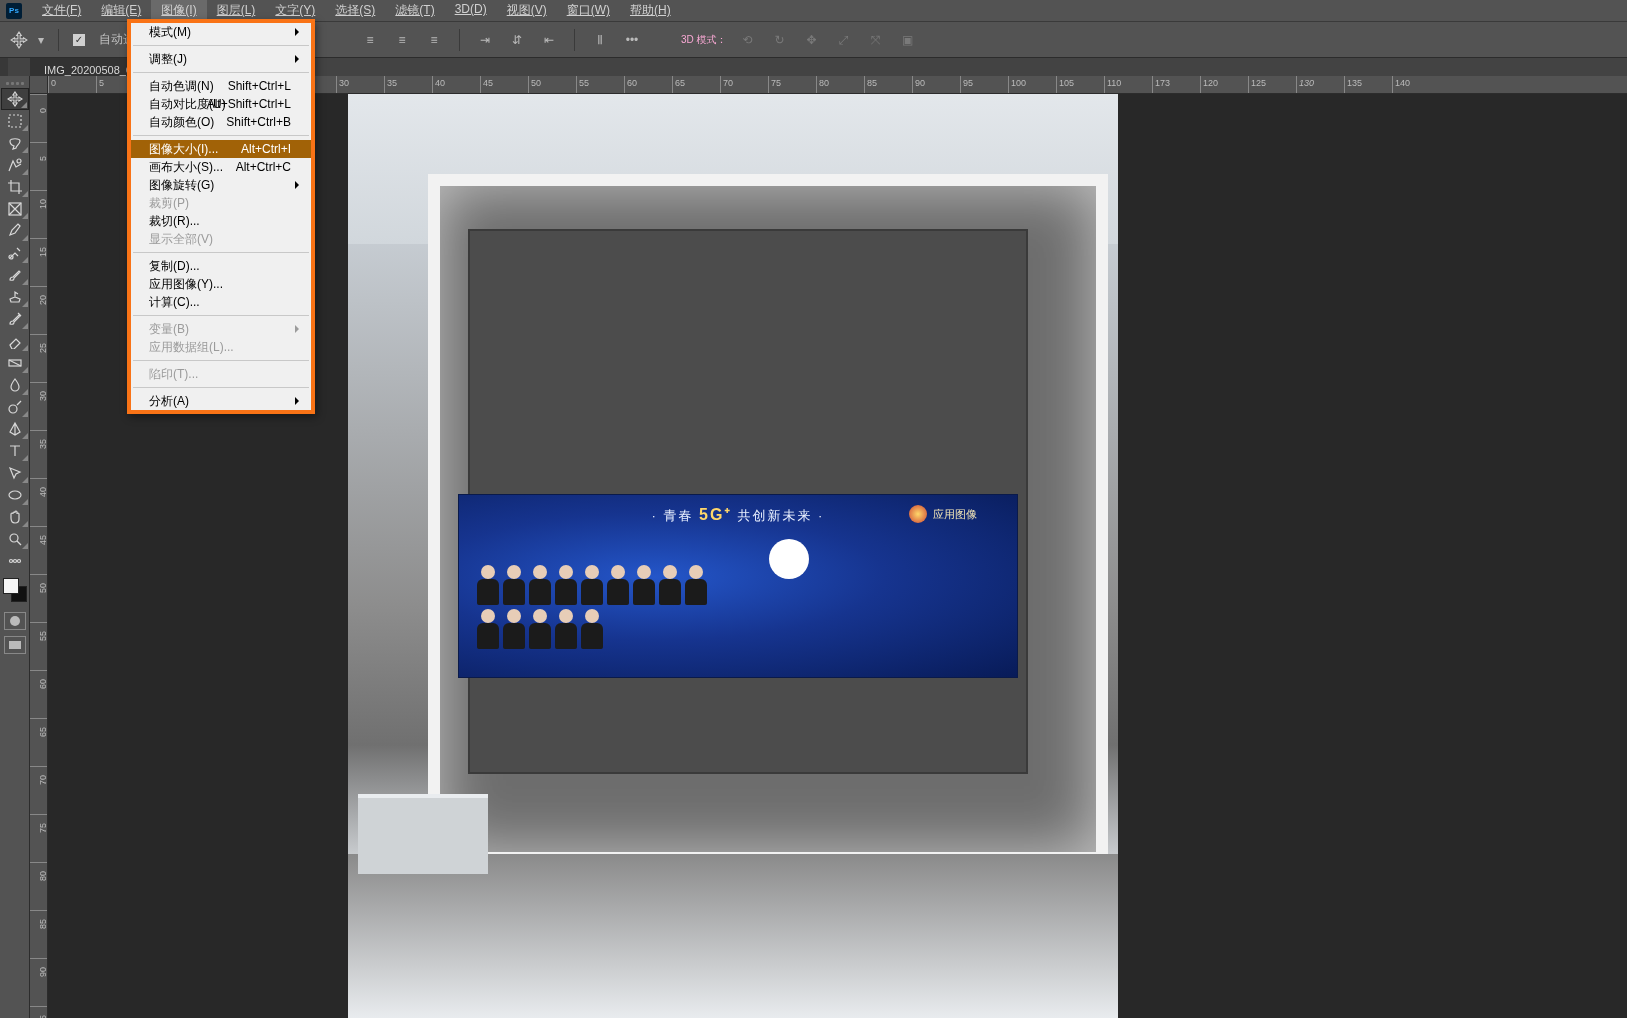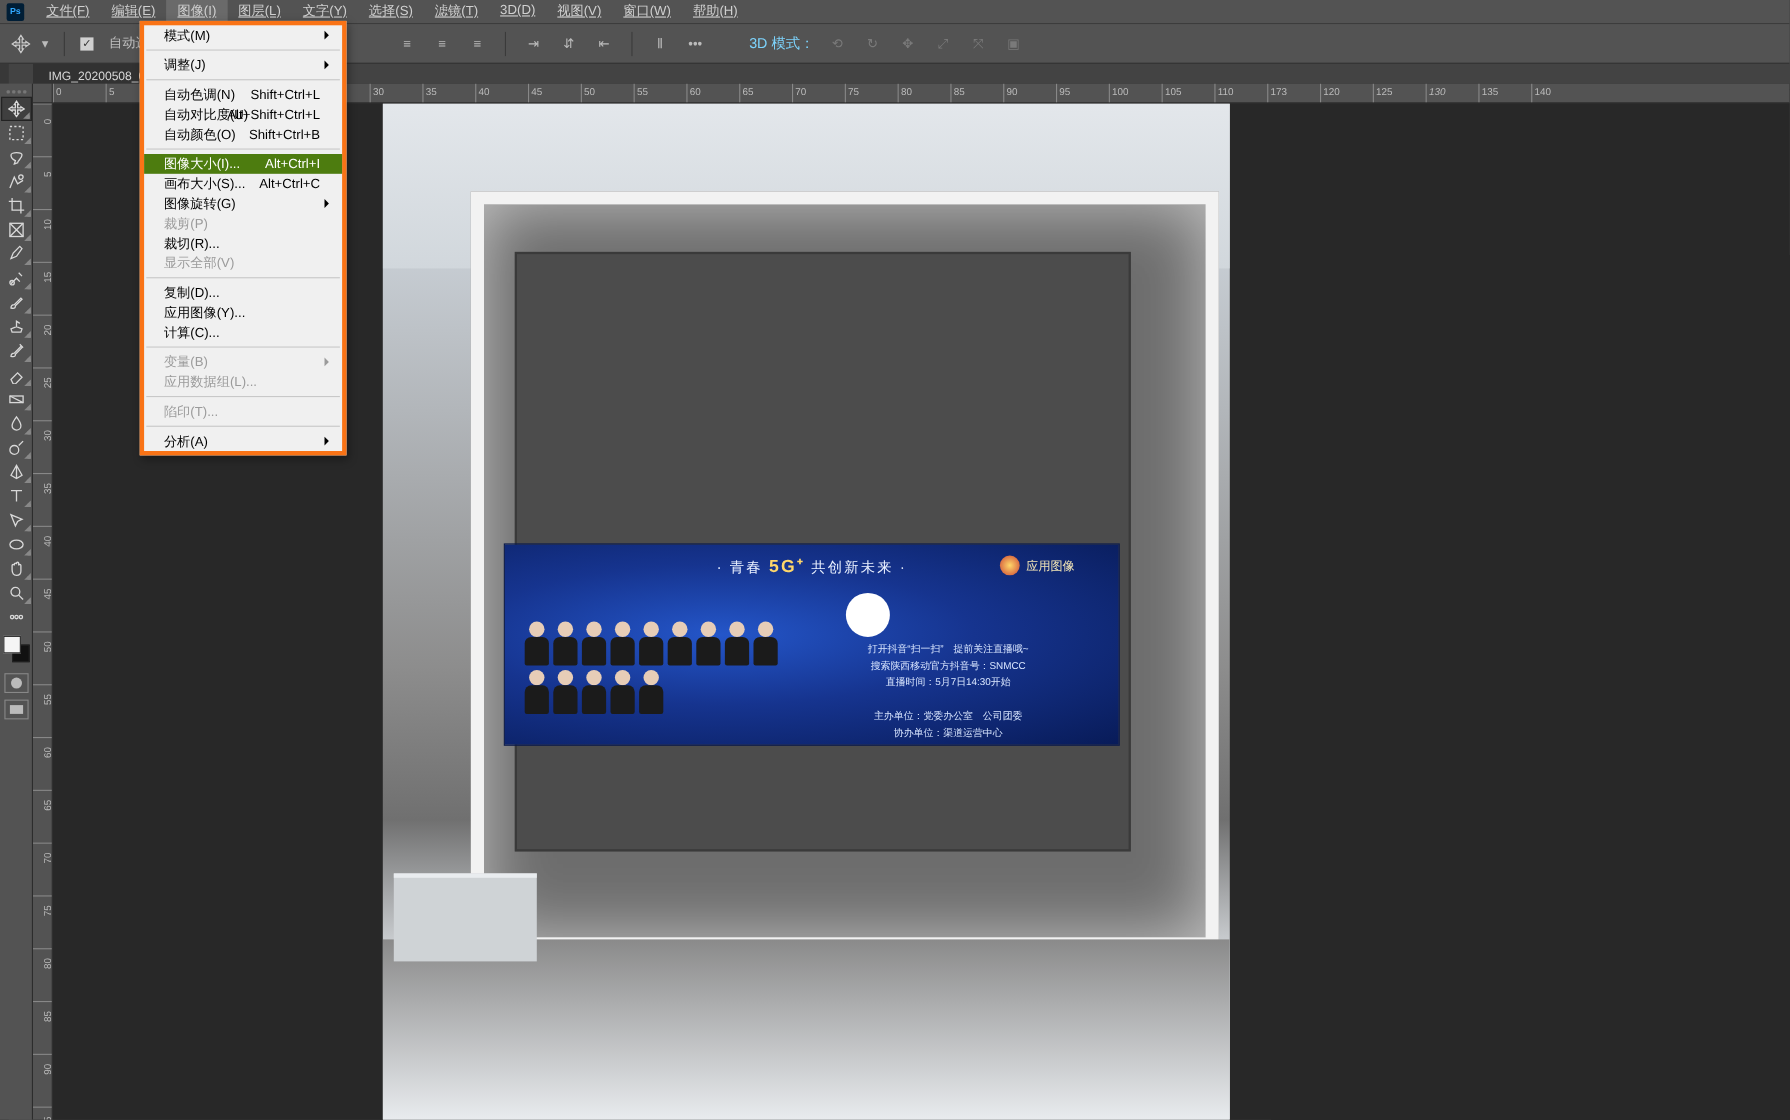--- a/index.html
+++ b/index.html
@@ -50,21 +50,21 @@
 }
 .optionsbar .tool-icon {
   width: 18px; height: 18px;
   display: flex; align-items: center; justify-content: center;
 }
 .optionsbar .vsep { width: 1px; height: 22px; background: #3a3a3a; margin: 0 4px; }
 .optionsbar .chk { width: 12px; height: 12px; background: #d0d0d0; display: inline-flex; align-items: center; justify-content: center; color: #333; font-size: 10px; margin-right: 4px; }
 .optionsbar .lbl { font-size: 12px; }
 .optionsbar .icon-btn { width: 22px; height: 22px; display: flex; align-items: center; justify-content: center; color: #bbb; }
 .optionsbar .icon-btn.dim { color: #7a7a7a; }
-.optionsbar .three { color: #7dd3fc; font-size: 13px; }
+.optionsbar .three { color: #f9a8d4; font-size: 10px; }
 
 
 .tab-row {
   height: 24px;
   background: #434343;
   border-bottom: 1px solid #2c2c2c;
   display: flex;
   align-items: center;
 }
 .doc-tab {
@@ -244,21 +244,21 @@
   color: #000;
   z-index: 1000;
 }
 .dropdown .row {
   height: 18px;
   display: flex; align-items: center;
   padding: 0 22px 0 18px;
   position: relative;
   font-size: 12px;
 }
-.dropdown .row.highlight { background: #4d7c0f; color: #fff; }
+.dropdown .row.highlight { background: #a16207; color: #fff; }
 .dropdown .row.disabled { color: #9b9b9b; }
 .dropdown .row .shortcut {
   position: absolute; right: 20px;
 }
 .dropdown .row .arrow {
   position: absolute; right: 8px;
   border: 4px solid transparent; border-left-color: #000;
   width: 0; height: 0;
 }
 .dropdown .row.disabled .arrow { border-left-color: #9b9b9b; }
@@ -668,28 +668,20 @@
             <div class="p"></div>
             <div class="p"></div>
             <div class="p"></div>
             <div class="p"></div>
           <div class="p"></div>
             <div class="p"></div>
             <div class="p"></div>
             <div class="p"></div>
         </div>
         <div class="qr"></div>
-        <div class="info-block">
-          <div>打开抖音“扫一扫”　提前关注直播哦~</div>
-          <div>搜索陕西移动官方抖音号：SNMCC</div>
-          <div>直播时间：5月7日14:30开始</div>
-          <div style="height:16px"></div>
-          <div>主办单位：党委办公室　公司团委</div>
-          <div>协办单位：渠道运营中心</div>
-        </div>
       </div>
     </div>
   </div>
 </div>
 
 <div class="dropdown" id="dropdown">
     <div class="row">
       <span>模式(M)</span>
       <span class="arrow"></span>
     </div>

